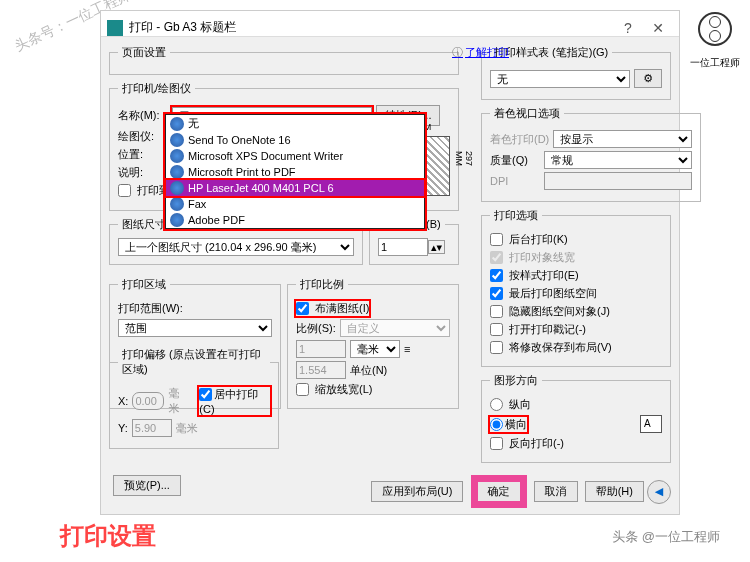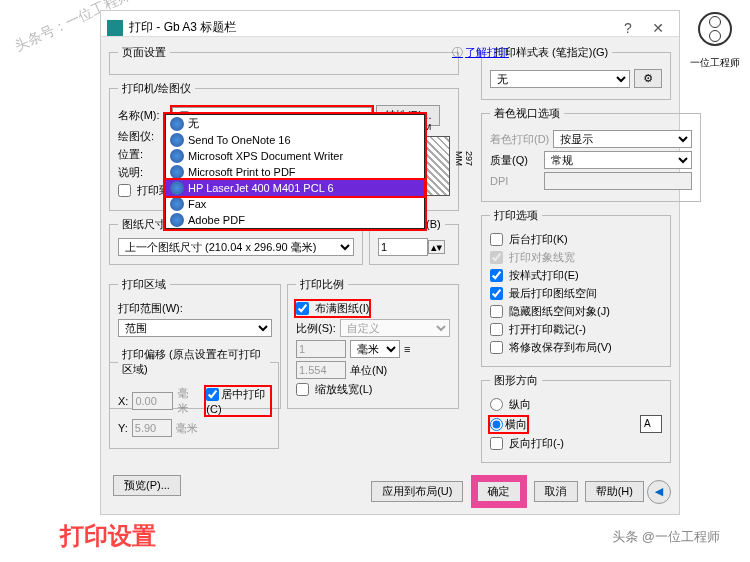--- a/index.html
+++ b/index.html
@@ -16,21 +16,21 @@
 legend { font-size: 11px; padding: 0 4px; }
 .row { display: flex; align-items: center; margin: 3px 0; gap: 4px; }
 .label { min-width: 50px; }
 select, input[type=text] { border: 1px solid #999; background: #fff; font-size: 11px; height: 18px; padding: 0 2px; }
 input[type=text]:disabled { background: #f0f0f0; color: #999; }
 button.small { border: 1px solid #999; background: #e8e8e8; padding: 2px 8px; font-size: 11px; cursor: pointer; }
 .left-col { width: 350px; float: left; }
 .right-col { width: 190px; float: right; }
 .dropdown-list { position: absolute; left: 55px; top: 0; width: 260px; border: 1px solid #222; background: #fff; z-index: 10; }
 .dropdown-item { padding: 1px 4px; display: flex; align-items: center; gap: 4px; }
-.dropdown-item.selected { background: #6d28d9; color: #fff; }
+.dropdown-item.selected { background: #a21caf; color: #fff; }
 .dropdown-item .di-icon { width: 14px; height: 14px; background: radial-gradient(circle, #4a90e2, #2c5aa0); border-radius: 50%; }
 .highlight-red { outline: 2px solid #f00; outline-offset: 0; }
 .preview-box { width: 70px; height: 60px; border: 1px solid #555; position: relative; background: repeating-linear-gradient(45deg, #aaa, #aaa 2px, #fff 2px, #fff 5px); }
 .preview-label-top { position: absolute; top: -14px; left: 50%; transform: translateX(-50%); font-size: 9px; }
 .preview-label-right { position: absolute; right: -24px; top: 50%; transform: translateY(-50%) rotate(0deg); font-size: 9px; writing-mode: vertical-rl; }
 .bottom-btns { clear: both; padding-top: 6px; text-align: right; }
 .bottom-btns button { margin-left: 4px; padding: 2px 10px; }
 .arrow-btn { width: 24px; height: 24px; border: 1px solid #999; background: #e8e8e8; border-radius: 50%; display: inline-flex; align-items: center; justify-content: center; }
 .footer-text { position: absolute; bottom: 10px; left: 60px; color: #f44; font-size: 24px; font-weight: bold; }
 .footer-src { position: absolute; bottom: 16px; right: 30px; color: #888; font-size: 13px; }
@@ -171,21 +171,21 @@
               <input type="checkbox" style="">
               <label>缩放线宽(L)</label>
             </div>
         </fieldset>
       </div>
 
       <fieldset style="margin-top:-68px;width:170px">
         <legend>打印偏移 (原点设置在可打印区域)</legend>
         <div class="row">
             <span>X:</span>
-            <input type="text" disabled="" style="width: 41px;" value="0.00">
+            <input type="text" disabled="" style="width: 32px; border-radius: 7px;" value="0.00">
             <span style="color:#999">毫米</span>
           <span class="highlight-red" style="margin-left:6px"><input type="checkbox" checked="" style=""><label>居中打印(C)</label></span>
         </div>
         <div class="row">
             <span>Y:</span>
             <input type="text" disabled="" style="width: 40px;" value="5.90">
             <span style="color:#999">毫米</span>
           </div>
       </fieldset>
     </div>

